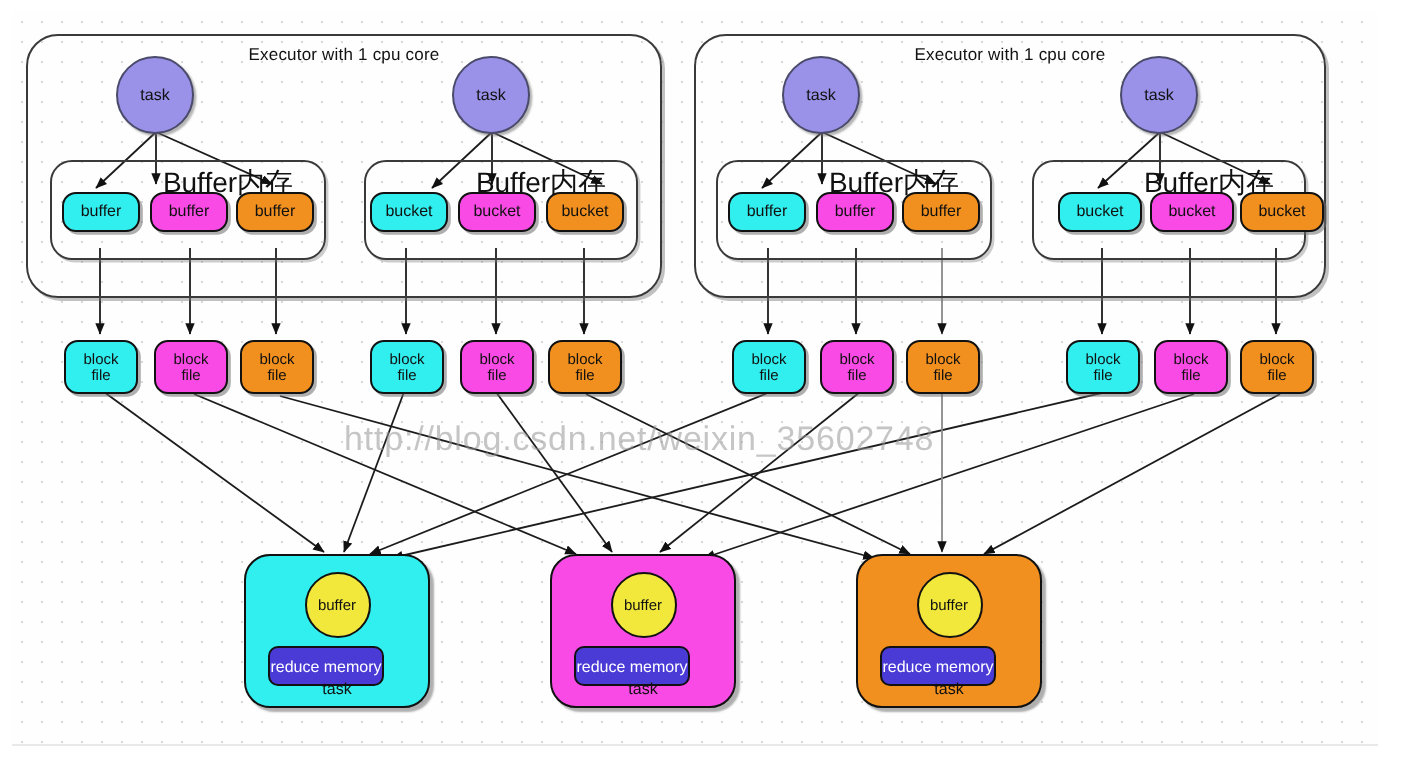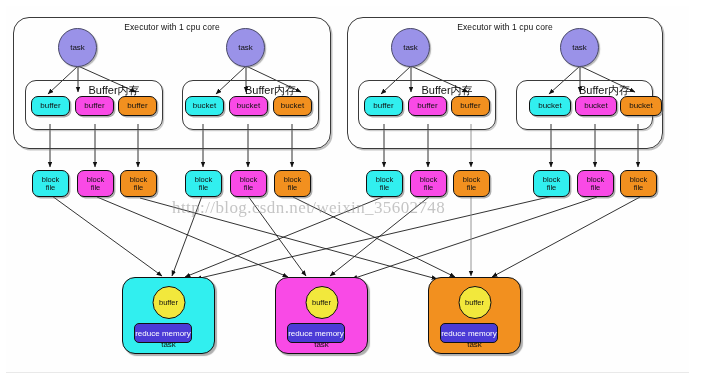--- a/index.html
+++ b/index.html
@@ -36,21 +36,21 @@
   }
   
   .bufmem{
     border:1.1px solid #3a3a3a;
     border-radius:11px;
     background:transparent;
     box-shadow:1.2px 1.2px 0 rgba(130,130,130,.4);
   }
   .bufmem-title{
     position:absolute;left:0;right:0;top:2px;
-    text-align:center;font-size:11px;color:#111;padding-left:40px;
+    text-align:center;font-size:14px;color:#111;padding-left:40px;
   }
   
   .taskcircle{
     border-radius:50%;
     background:#9a92e8;
     border:1.1px solid #4a4a6a;
     display:flex;align-items:center;justify-content:center;
     font-size:8px;color:#111;
     box-shadow:1.2px 1.2px 1px rgba(110,110,110,.5);
   }
@@ -93,22 +93,22 @@
     position:absolute;left:11px;right:22px;top:45px;height:18px;
     background:#4b3bd6;border:1.2px solid #111;border-radius:5px;
     display:flex;align-items:center;justify-content:center;
     font-size:8px;color:#fff;
   }
   .rtask .tlabel{
     position:absolute;left:0;right:0;bottom:4px;text-align:center;
     font-size:8px;color:#111;
   }
   #watermark{
-    position:absolute;left:172px;top:198px;
-    font-family:Liberation Serif, serif;
+    position:absolute;left:172px;top:210px;
+    font-family:Liberation Sans, sans-serif;
     font-size:17px;color:rgba(150,150,150,.55);
     white-space:nowrap;letter-spacing:.4px;
     pointer-events:none;
   }
 </style>
 </head>
 <body>
 
 <div id="canvas">
   <div id="grid"></div>

